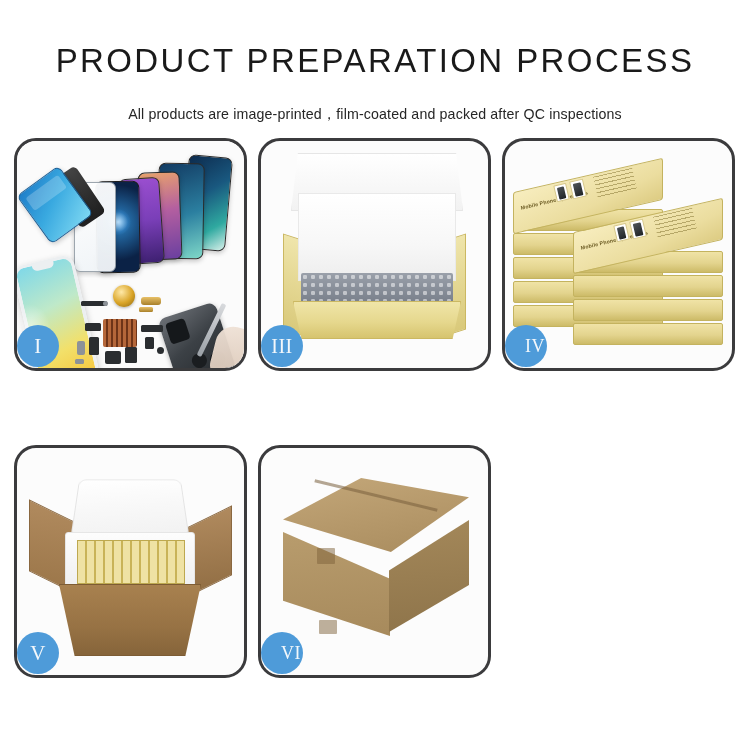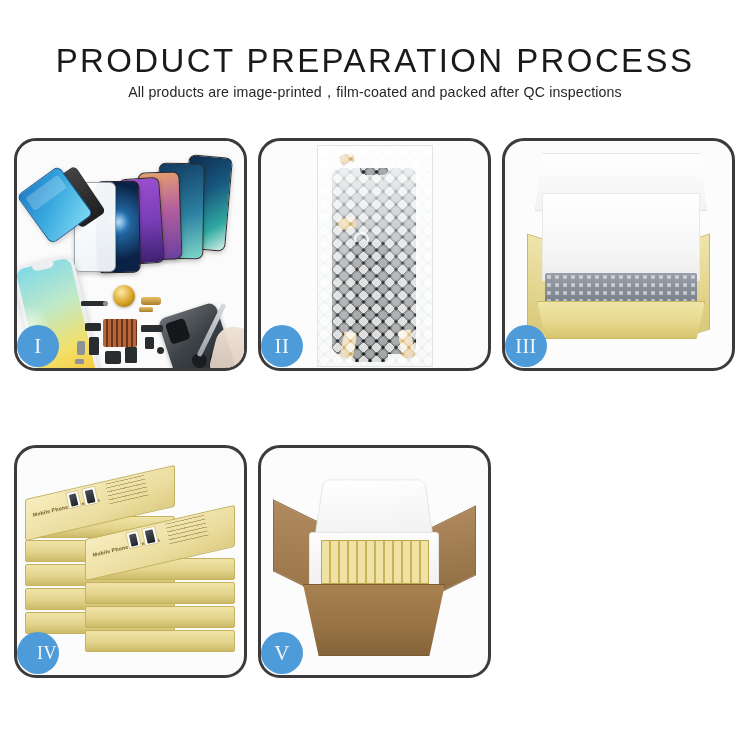--- a/index.html
+++ b/index.html
@@ -32,21 +32,21 @@
     font-family: "Liberation Sans", sans-serif;
     font-size: 33px;
     font-weight: 400;
     letter-spacing: 2.4px;
     color: #1a1a1a;
     line-height: 1.05;
     white-space: nowrap;
   }
 
   .sub-title {
-    margin-top: 4px;
+    margin-top: 26px;
     font-family: "Liberation Sans", sans-serif;
     font-size: 14.2px;
     font-weight: 400;
     letter-spacing: 0.15px;
     color: #262626;
     white-space: nowrap;
   }
 
   
   .grid {
@@ -425,40 +425,20 @@
           <div class="part lt" style="left:58px;top:218px;width:9px;height:5px;"></div>
           <div class="tool"></div>
           <div class="hand"></div>
         </div>
       </div>
       <div class="badge b1">
         <span>I</span>
       </div>
     </div>
 
-    <div class="panel">
-      <div class="panel-frame">
-        <div class="panel-stage">
-          <div class="p2-bag">
-            <div class="p2-screen"></div>
-            <div class="p2-ring"></div>
-            <div class="p2-dark"></div>
-            <div class="tape" style="left:22px;top:8px;width:14px;height:9px;transform:rotate(-16deg);"></div>
-            <div class="tape" style="left:20px;top:72px;width:18px;height:11px;transform:rotate(-10deg);"></div>
-            <div class="tape" style="left:24px;top:186px;width:13px;height:26px;transform:rotate(10deg);"></div>
-            <div class="tape" style="left:82px;top:184px;width:13px;height:28px;transform:rotate(-9deg);"></div>
-            <div class="bubbles"></div>
-            <div class="bubbles2"></div>
-          </div>
-        </div>
-      </div>
-      <div class="badge b2">
-        <span>II</span>
-      </div>
-    </div>
 
     <div class="panel">
       <div class="panel-frame">
         <div class="panel-stage">
           <div class="p3-lidback"></div>
           <div class="p3-left"></div>
           <div class="p3-right"></div>
           <div class="p3-foam"></div>
           <div class="p3-grey"></div>
           <div class="p3-front"></div>
@@ -522,15 +502,30 @@
           <div class="p5-foamtop"></div>
           <div class="p5-inner"></div>
           <div class="p5-body"></div>
         </div>
       </div>
       <div class="badge b5">
         <span>V</span>
       </div>
     </div>
 
+    <div class="panel">
+      <div class="panel-frame">
+        <div class="panel-stage">
+          <div class="p6-top"></div>
+          <div class="p6-left"></div>
+          <div class="p6-right"></div>
+          <div class="p6-seam"></div>
+          <div class="p6-tape" style="left:56px;top:100px;width:18px;height:16px;"></div>
+          <div class="p6-tape" style="left:58px;top:172px;width:18px;height:14px;"></div>
+        </div>
+      </div>
+      <div class="badge b6">
+        <span>VI</span>
+      </div>
+    </div>
 
   </div>
 </div>
 
 </body></html>

